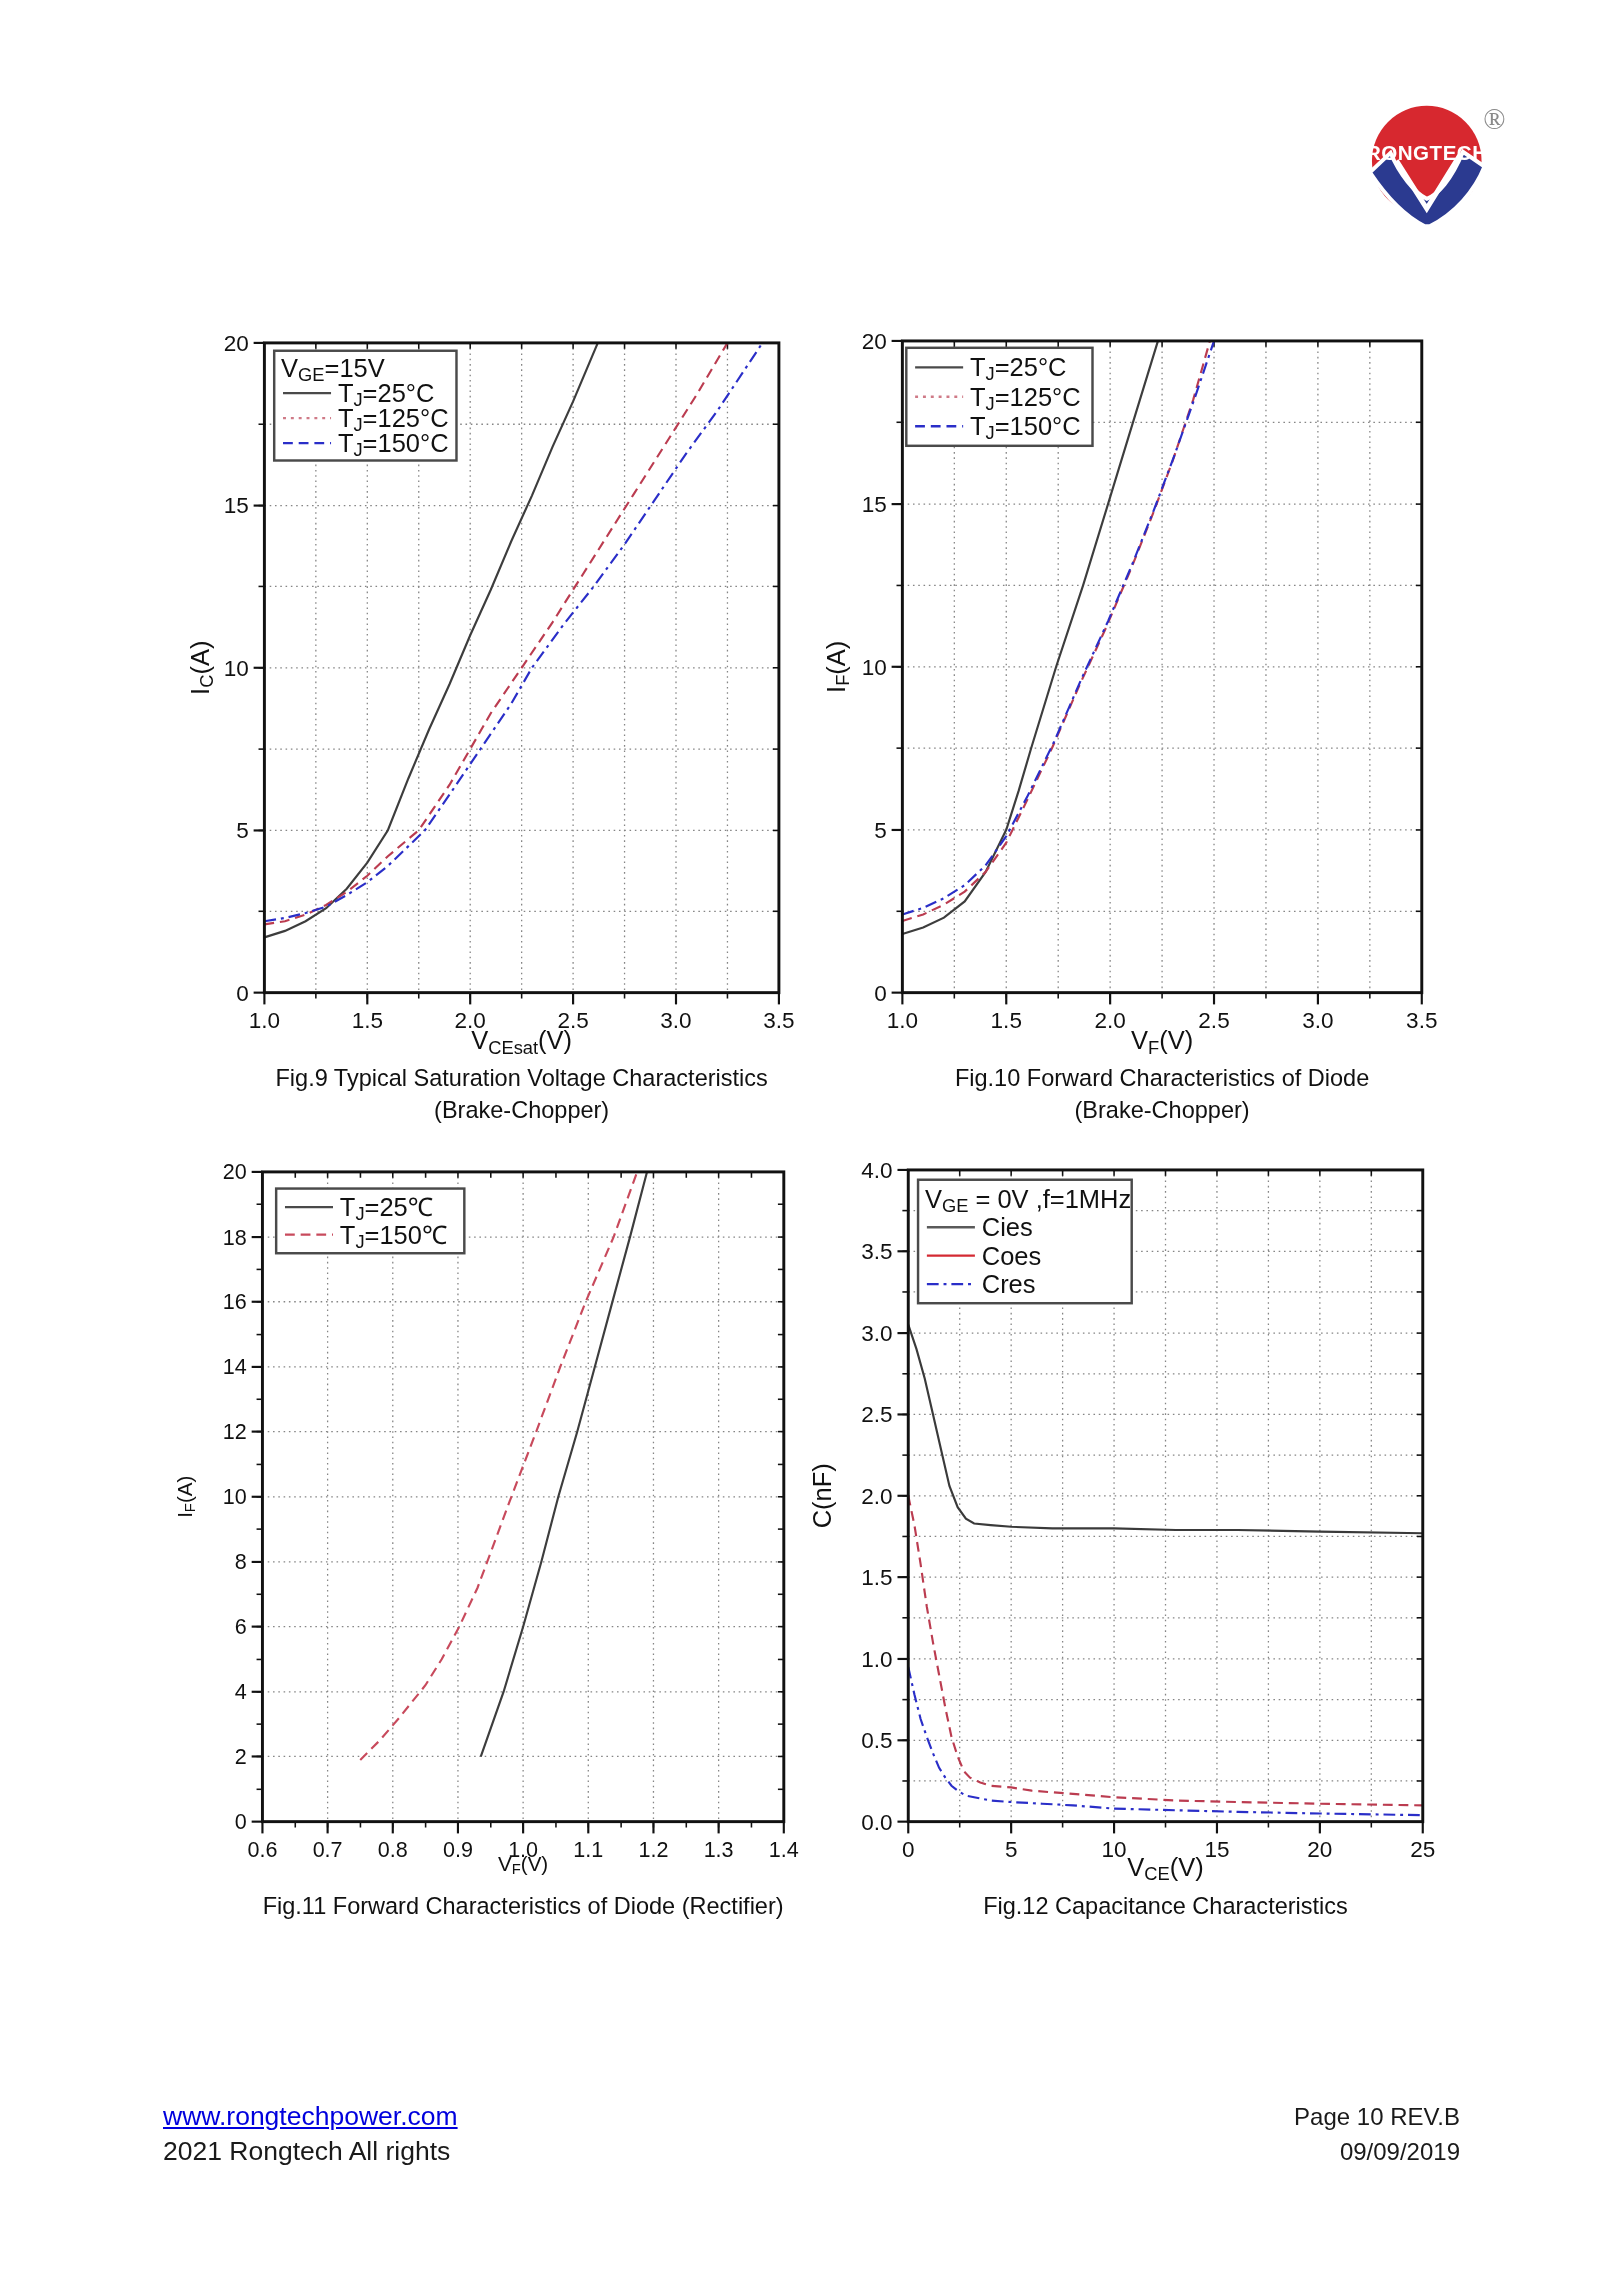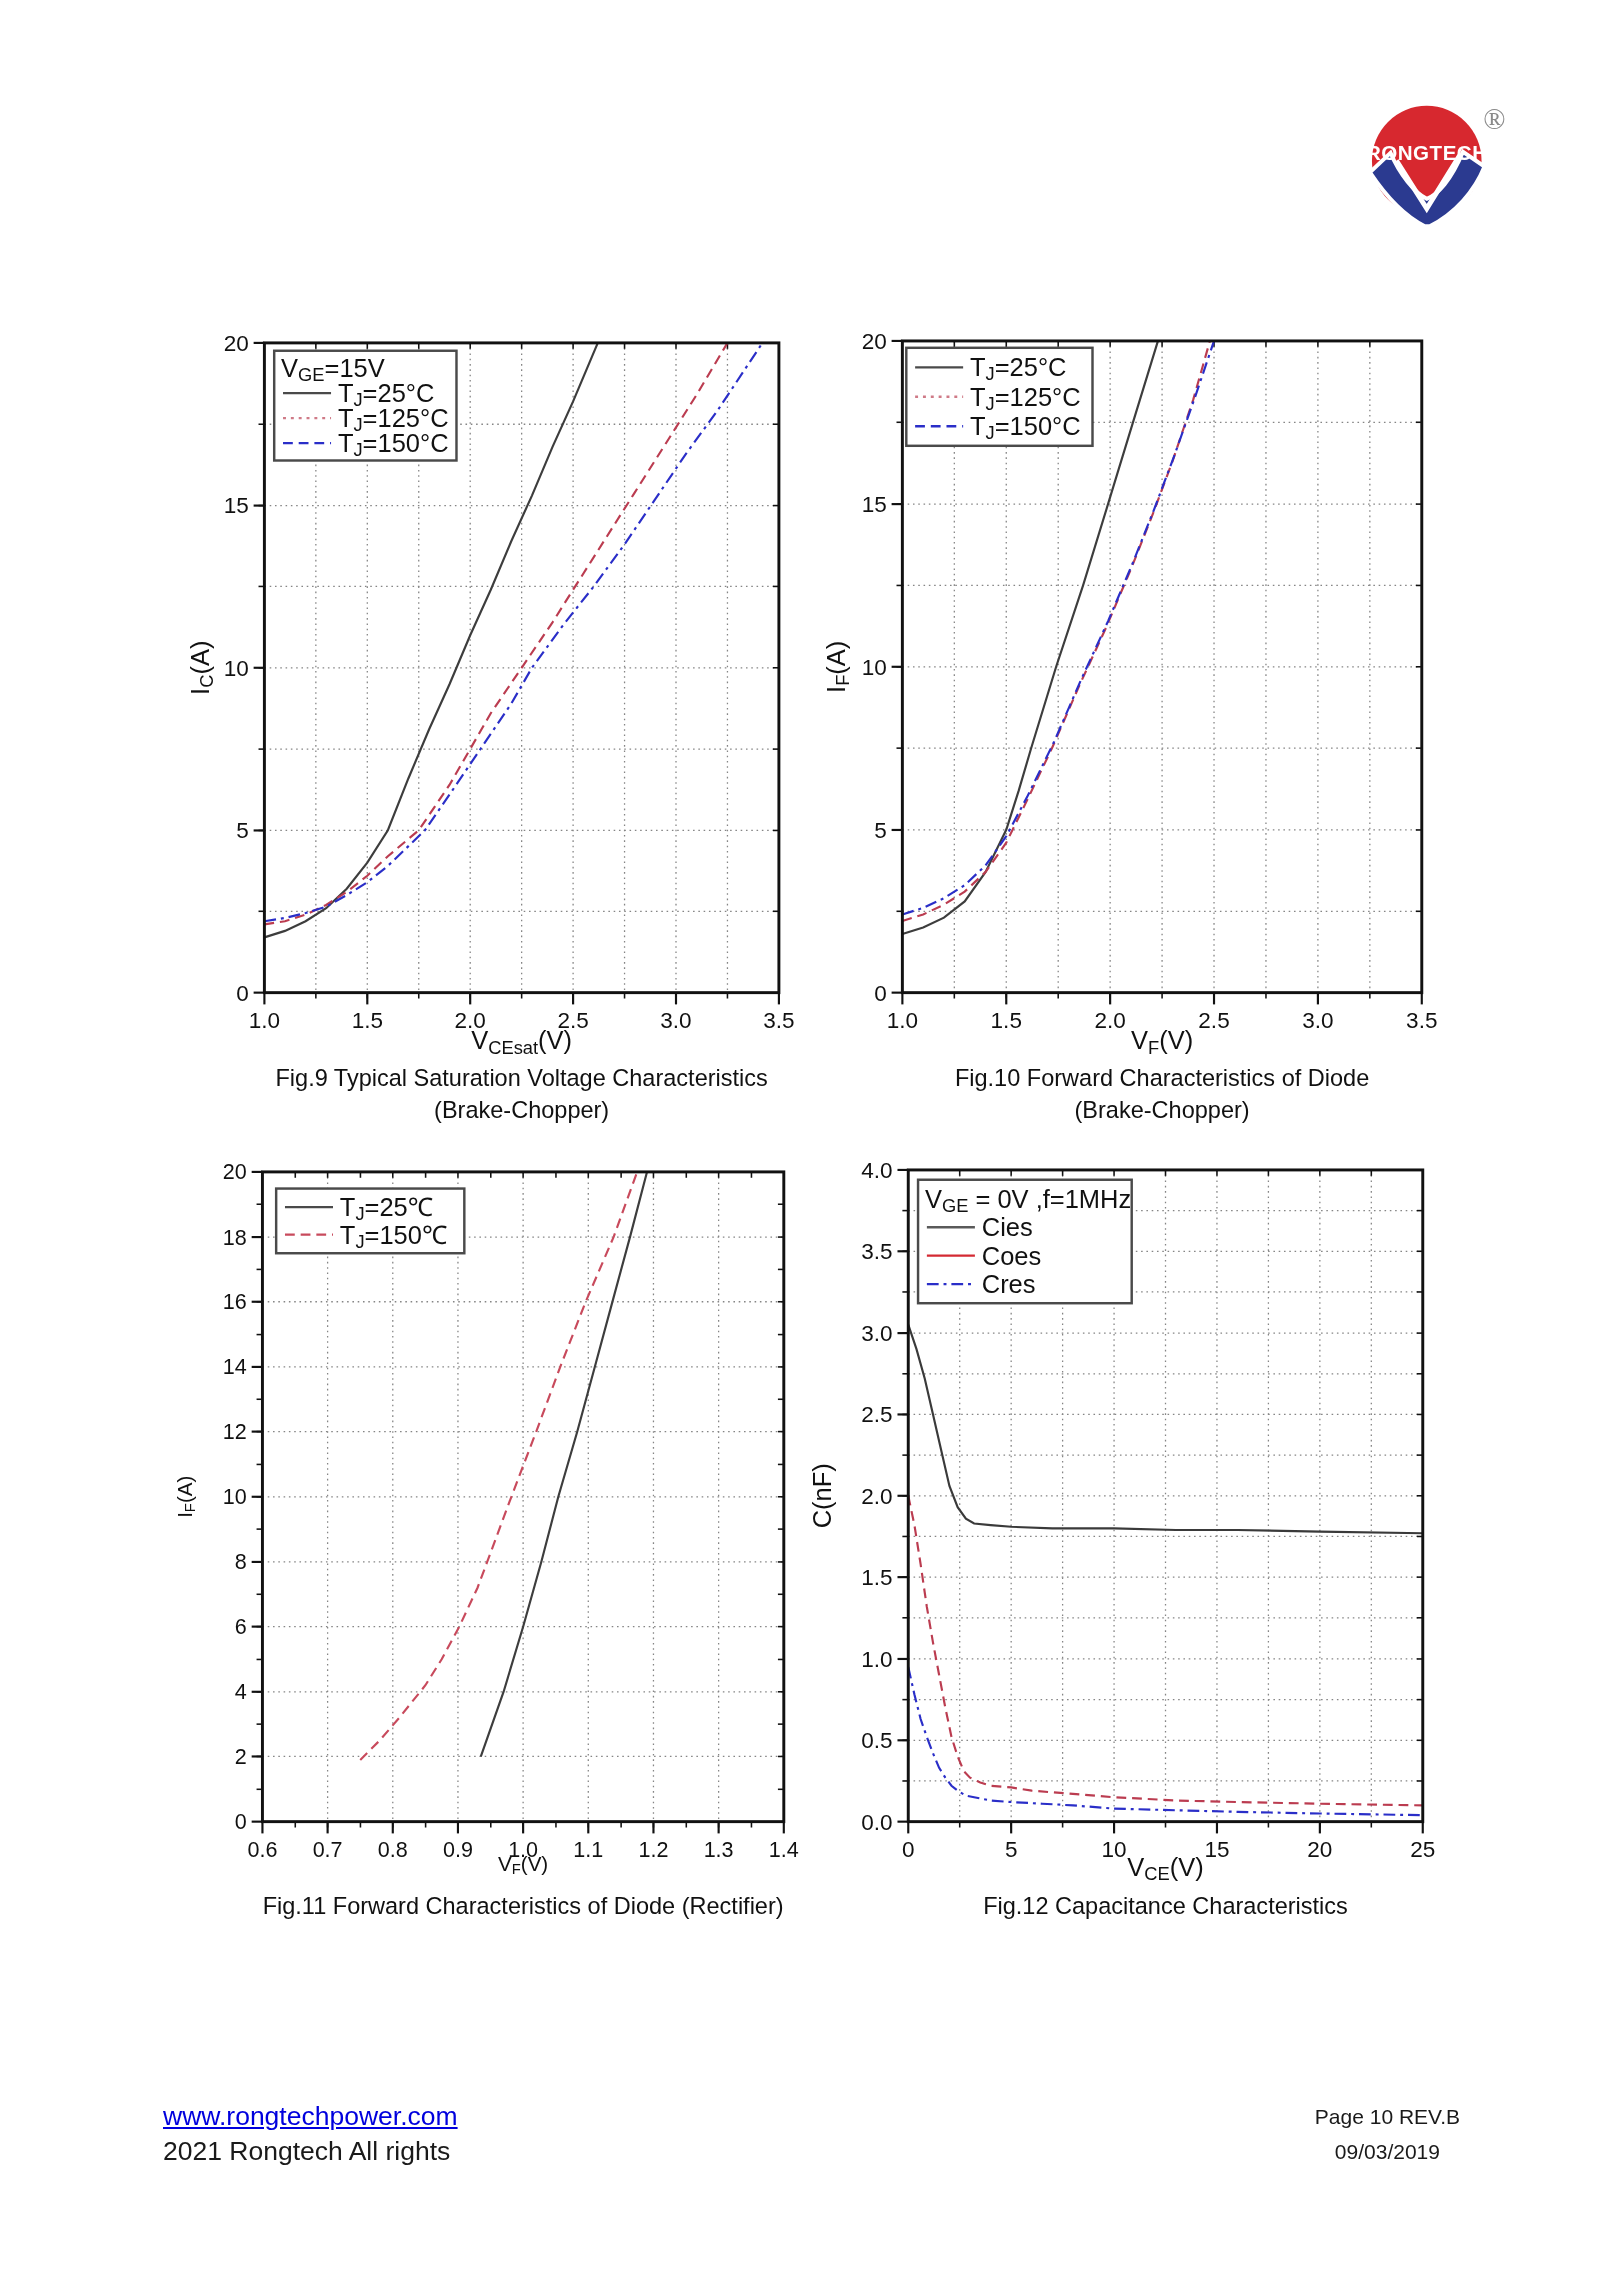--- a/index.html
+++ b/index.html
@@ -2,21 +2,21 @@
 <html><head>
 <meta charset="utf-8">
 <style>
   html,body{margin:0;padding:0;background:#e8e8e8;}
   #page{position:relative;width:1621px;height:2293px;background:#ffffff;margin:0 auto;
         font-family:"Liberation Sans", sans-serif;overflow:hidden;}
   .chart{position:absolute;}
   .chart svg{display:block;}
   #logo{position:absolute;left:1364px;top:98px;width:149px;height:139px;}
   .footer-left{position:absolute;left:163px;top:2099px;font-size:26.5px;line-height:35px;color:#1a1a1a;}
-  .footer-right{position:absolute;right:161px;top:2099px;font-size:21px;line-height:35px;color:#1a1a1a;text-align:center;}
+  .footer-right{position:absolute;right:161px;top:2099px;font-size:24px;line-height:35px;color:#1a1a1a;text-align:right;}
   .footer-left a{color:#0000dd;text-decoration:underline;display:block;}
 </style>
 </head>
 <body>
 
 <div id="page">
 
   <div id="logo">
     <svg width="149" height="139" viewBox="0 0 152 142">
       <circle cx="64" cy="64" r="56" fill="#d7282f"></circle>
@@ -466,17 +466,17 @@
         <text x="399.5" y="777" text-anchor="middle" font-size="24" fill="#111">Fig.12 Capacitance Characteristics</text>
       </svg>
     </div>
 
   <div class="footer-left">
     <a href="#">www.rongtechpower.com</a>
     <div>2021 Rongtech All rights</div>
   </div>
   <div class="footer-right">
     <div>Page 10 REV.B</div>
-    <div>09/03/2019</div>
+    <div>09/09/2019</div>
   </div>
 
 </div>
 
 
 </body></html>

